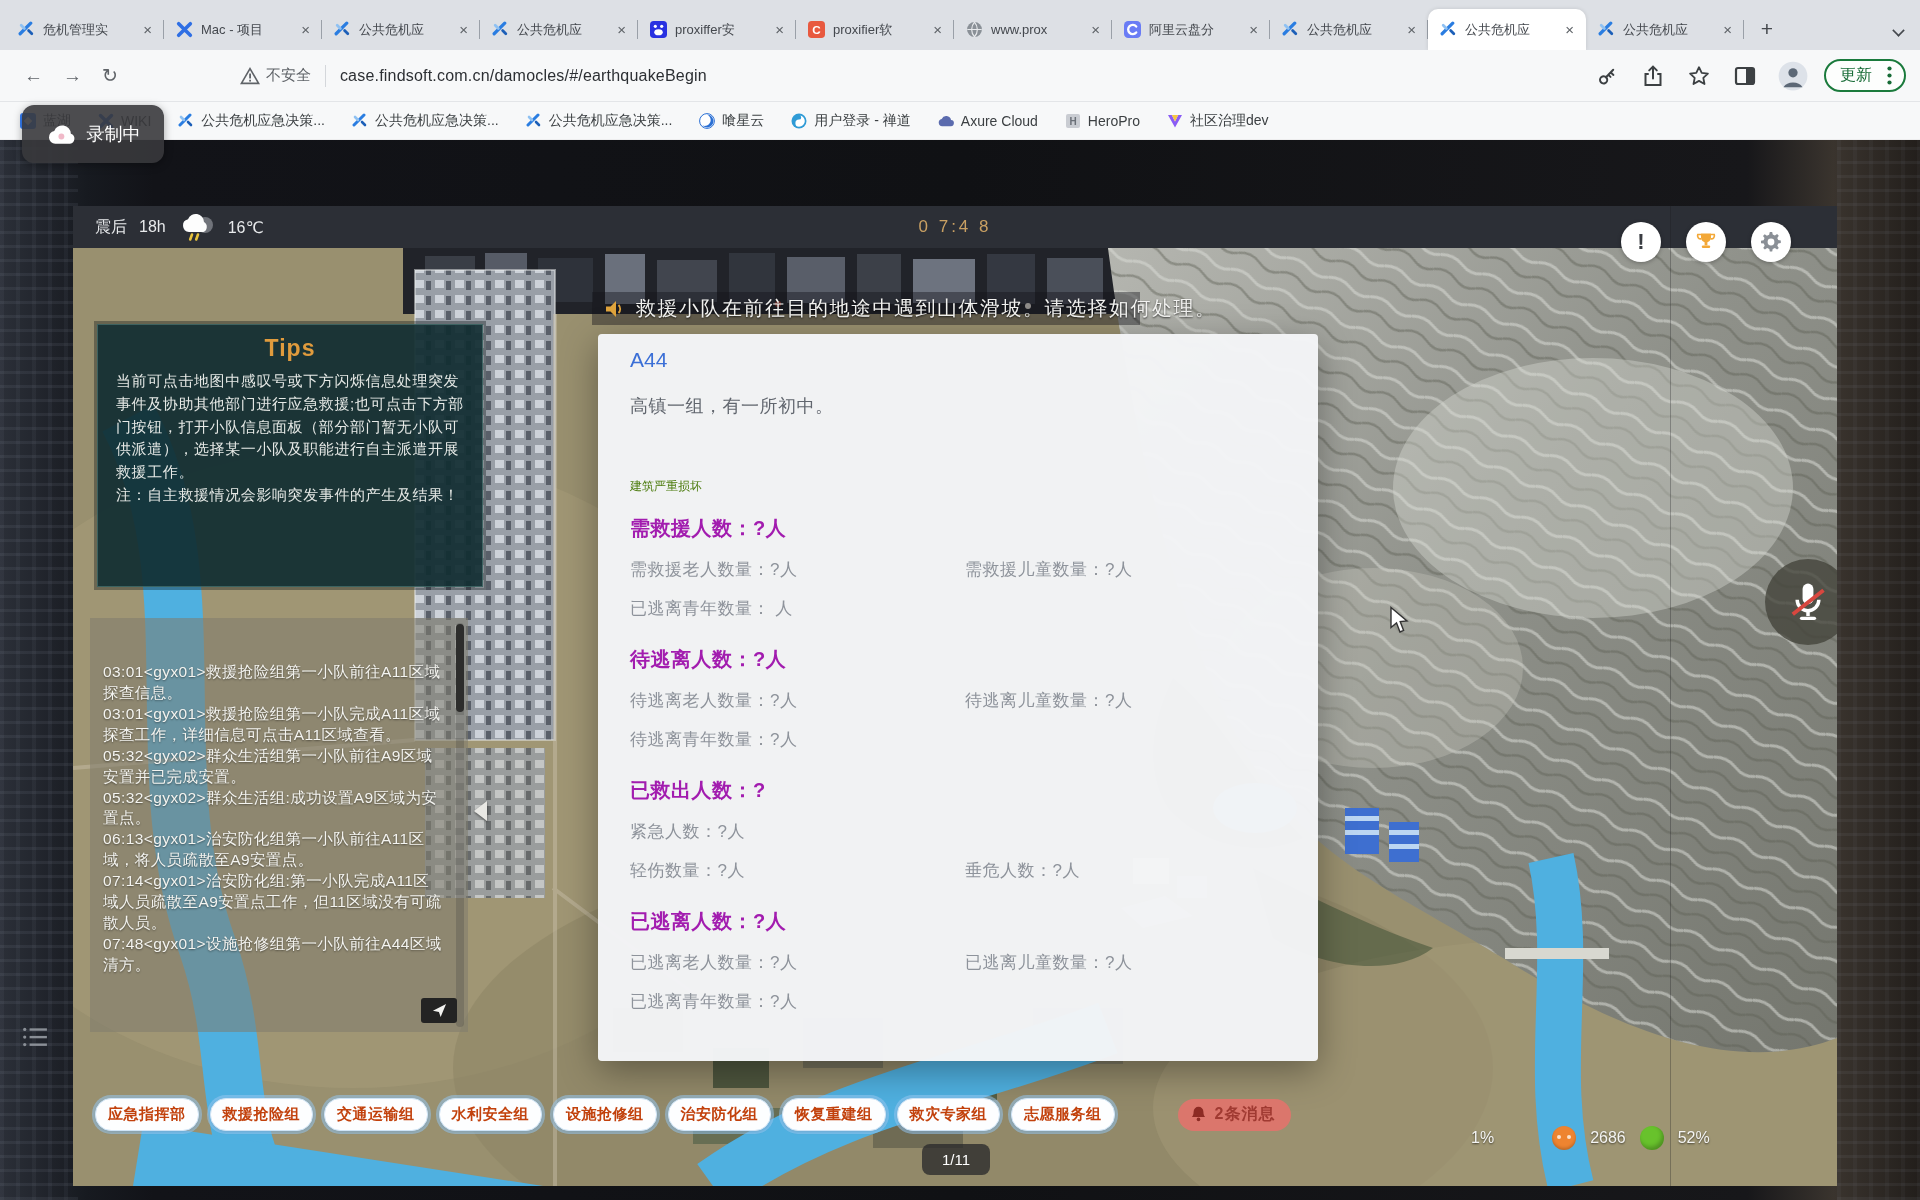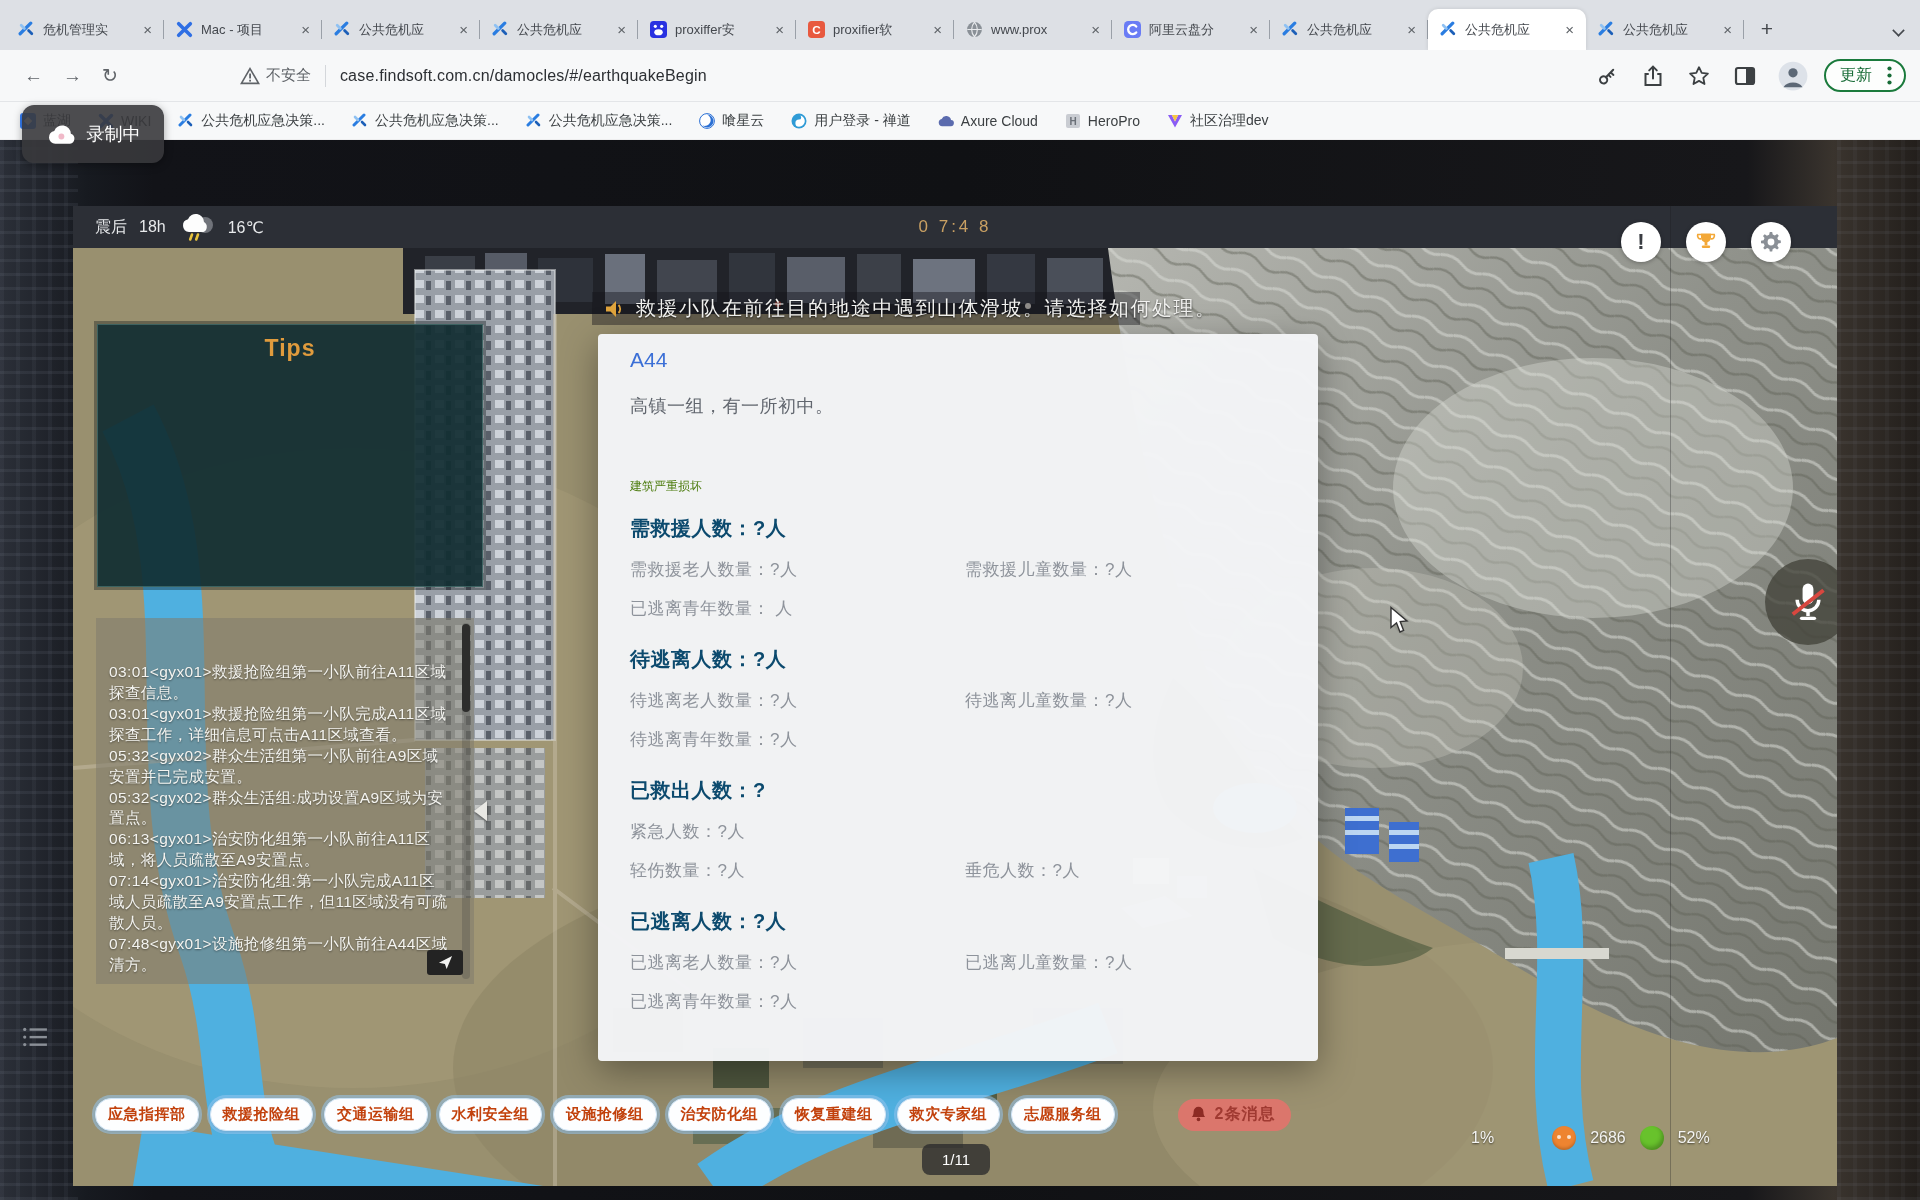--- a/index.html
+++ b/index.html
@@ -76,39 +76,39 @@
   .banner svg { width:22px; height:18px; flex:none; }
   .banner span { color:#f2f2f0; font-size:20px; letter-spacing:1.5px; text-shadow:0 1px 2px rgba(0,0,0,.7); white-space:nowrap; }
 
   
   .tips { position:absolute; left:24px; top:118px; width:386px; height:263px; z-index:5;
     background:rgba(17,45,50,.93); border:1px solid rgba(125,185,175,.35); box-shadow:0 0 0 3px rgba(8,18,20,.35); padding:10px 18px; }
   .tips h2 { text-align:center; color:#e09b3d; font-size:23px; letter-spacing:1px; margin-bottom:8px; }
   .tips p { color:#e6e9e6; font-size:15px; line-height:1.52; letter-spacing:.6px; white-space:pre-line; }
 
   
-  .log { position:absolute; left:23px; top:412px; width:378px; height:366px; z-index:5;
+  .log { position:absolute; left:17px; top:412px; width:378px; height:414px; z-index:5;
     background:rgba(128,124,110,.55); padding:44px 24px 0 13px; }
   .log .entry { color:#f4f4f0; font-size:15.5px; line-height:1.35; letter-spacing:.4px; text-shadow:0 1px 2px rgba(0,0,0,.45); }
   .log-track { position:absolute; right:4px; top:5px; bottom:5px; width:8px; background:rgba(60,60,58,.25); border-radius:4px; }
   .log-thumb { position:absolute; right:4px; top:6px; width:8px; height:88px; background:#2d2d2c; border-radius:4px; }
   .send-btn { position:absolute; right:11px; bottom:9px; width:36px; height:25px; background:#232323; border-radius:3px;
     display:flex; align-items:center; justify-content:center; }
   .send-btn svg { width:15px; height:15px; }
   .log-collapse { position:absolute; left:401px; top:595px; width:0; height:0; z-index:5;
     border-top:10px solid transparent; border-bottom:10px solid transparent; border-right:13px solid #e8e8e4;
     filter:drop-shadow(0 1px 1px rgba(0,0,0,.5)); }
 
   
   .modal { position:absolute; left:525px; top:128px; width:720px; height:727px; z-index:8;
     background:rgba(243,244,246,.98); border-radius:4px; box-shadow:0 10px 36px rgba(0,0,0,.35); padding:14px 36px 0 32px; }
   .m-code { color:#3b6fd6; font-size:21px; }
   .m-desc { color:#61666e; font-size:18px; margin-top:22px; letter-spacing:.5px; }
   .m-status { color:#4d7c0f; font-size:12px; margin-top:60px; }
-  .m-sec-title { color:#0c4a6e; font-size:20px; font-weight:bold; letter-spacing:.5px; margin-top:26px; }
+  .m-sec-title { color:#a21caf; font-size:20px; font-weight:bold; letter-spacing:.5px; margin-top:26px; }
   .m-row { display:grid; grid-template-columns:335px auto; margin-top:16px; }
   .m-row span { color:#8e939b; font-size:17px; letter-spacing:.5px; }
 
   
   .dept-row { position:absolute; left:22px; top:892px; display:flex; align-items:center; gap:11px; z-index:9; }
   .dept { background:#fdfeff; color:#c2410c; font-size:15px; font-weight:bold; letter-spacing:.5px;
     padding:6px 12px; border-radius:16px; border:1px solid #cfe4f6;
     box-shadow:0 0 0 3px rgba(150,198,240,.55),0 1px 3px rgba(0,0,0,.25); white-space:nowrap; }
   .msg-badge { margin-left:52px; height:32px; display:flex; align-items:center; gap:8px; padding:0 16px 0 12px;
     background:rgba(226,115,108,.9); border-radius:16px; }
@@ -517,20 +517,22 @@
     <div class="banner">
       <svg viewBox="0 0 22 18">
           <path d="M2 6.5 h4.5 L12 1 v16 L6.5 11.5 H2z" fill="#e0a43c"></path>
           <path d="M14.5 5 a5.5 5.5 0 0 1 0 8" stroke="#e0a43c" stroke-width="1.8" fill="none"></path>
         </svg>
       <span>救援小队在前往目的地途中遇到山体滑坡。请选择如何处理。</span>
     </div>
 
     <div class="tips">
       <h2>Tips</h2>
+      <p>当前可点击地图中感叹号或下方闪烁信息处理突发事件及协助其他部门进行应急救援;也可点击下方部门按钮，打开小队信息面板（部分部门暂无小队可供派遣），选择某一小队及职能进行自主派遣开展救援工作。
+注：自主救援情况会影响突发事件的产生及结果！</p>
     </div>
 
     <div class="log">
       <div class="entry">03:01&lt;gyx01&gt;救援抢险组第一小队前往A11区域探查信息。</div>
       <div class="entry">03:01&lt;gyx01&gt;救援抢险组第一小队完成A11区域探查工作，详细信息可点击A11区域查看。</div>
       <div class="entry">05:32&lt;gyx02&gt;群众生活组第一小队前往A9区域安置并已完成安置。</div>
       <div class="entry">05:32&lt;gyx02&gt;群众生活组:成功设置A9区域为安置点。</div>
       <div class="entry">06:13&lt;gyx01&gt;治安防化组第一小队前往A11区域，将人员疏散至A9安置点。</div>
       <div class="entry">07:14&lt;gyx01&gt;治安防化组:第一小队完成A11区域人员疏散至A9安置点工作，但11区域没有可疏散人员。</div>
       <div class="entry">07:48&lt;gyx01&gt;设施抢修组第一小队前往A44区域清方。</div>

